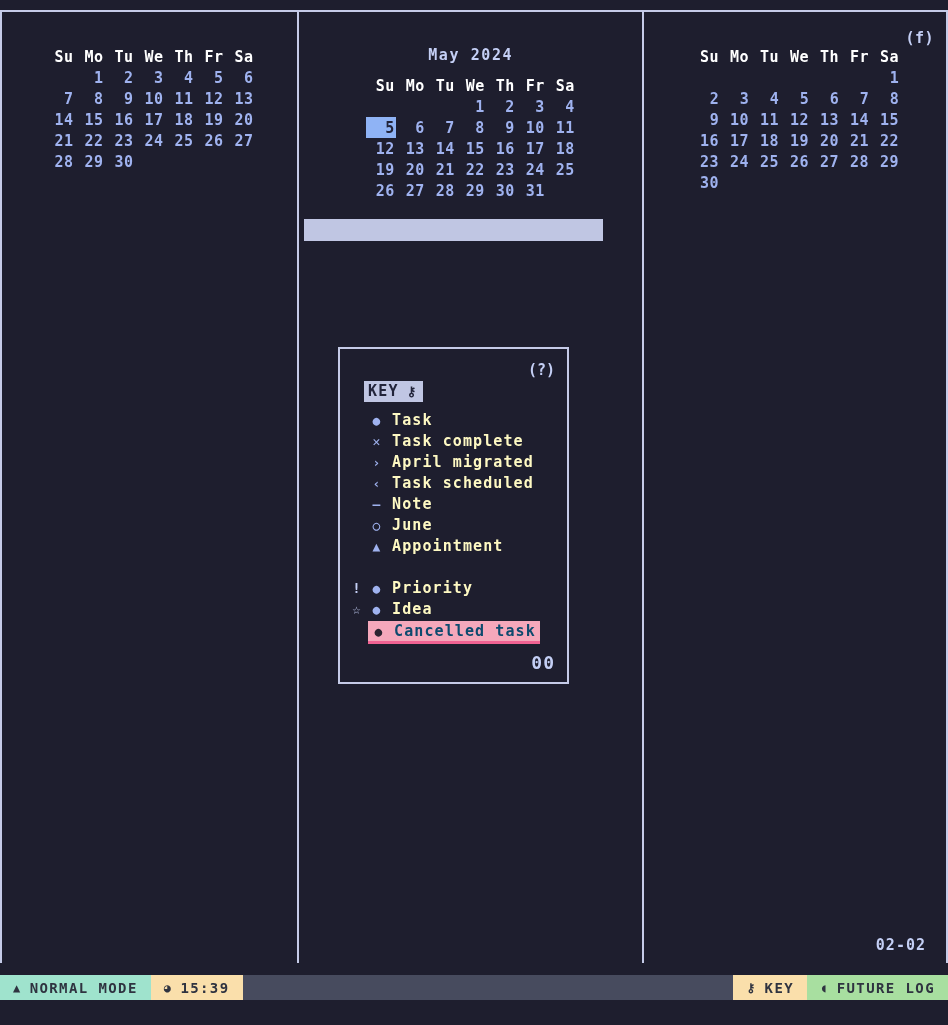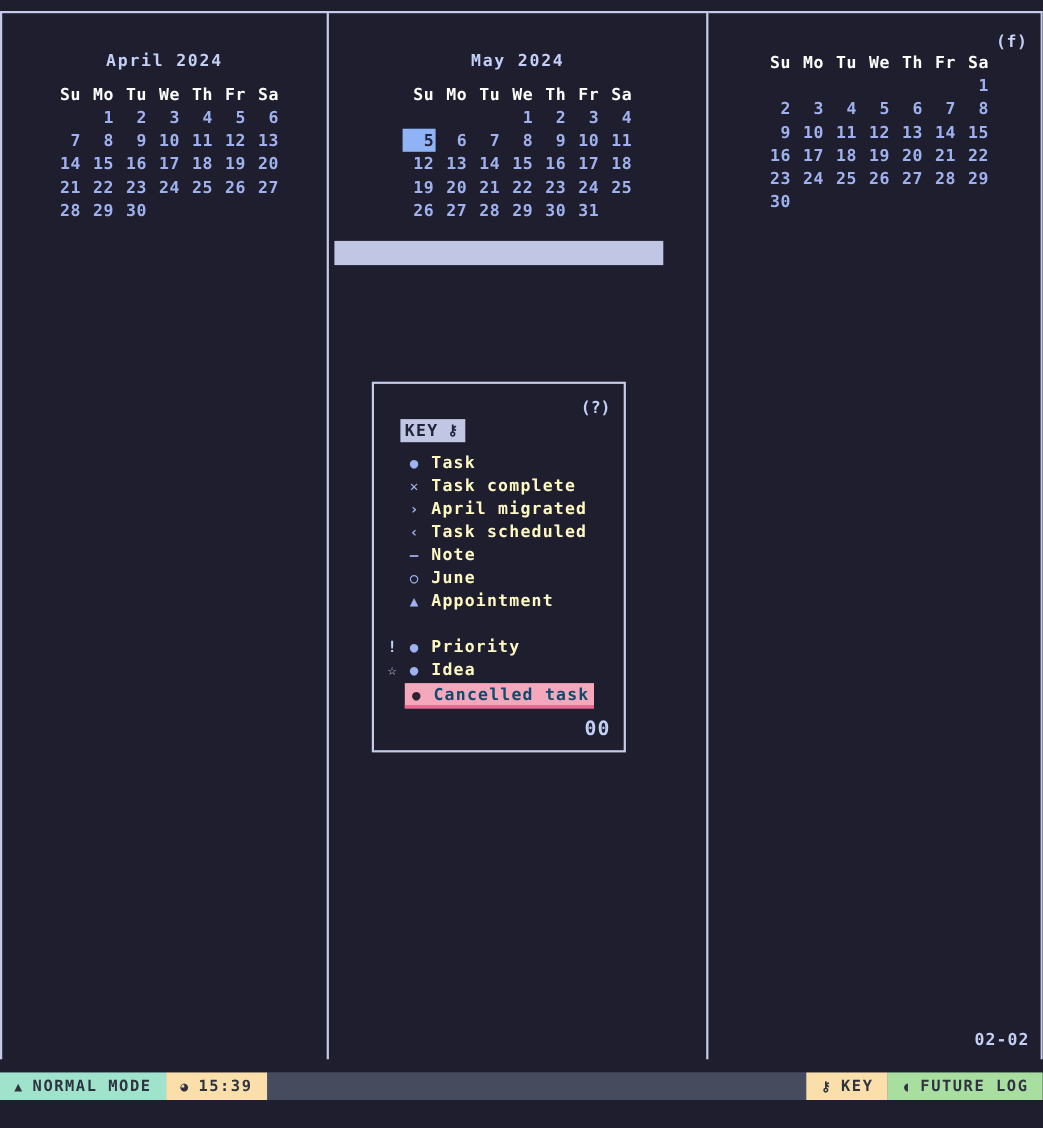--- a/index.html
+++ b/index.html
@@ -179,21 +179,21 @@
     bottom: 9px;
     font-size: 18px;
     font-weight: bold;
     color: #c4cff5;
     letter-spacing: 1px;
   }
 
   
   .corner-date {
     position: absolute;
-    right: 10px;
+    right: 20px;
     bottom: 9px;
     font-size: 15px;
     font-weight: bold;
     color: #c4cff5;
     letter-spacing: 1px;
     margin-top: 25px;
   }
 
   
   .statusbar {
@@ -225,21 +225,20 @@
   .sb-spacer { flex: 1 1 auto; background: #474b5e; }
 </style>
 </head>
 <body>
 
 <div class="columns">
 
   <div class="col first">
     <div class="corner-tag"></div>
     <div class="month">
-      <div class="month-title">April 2024</div>
       <table class="cal">
         <thead>
           <tr>
             <th>Su</th>
             <th>Mo</th>
             <th>Tu</th>
             <th>We</th>
             <th>Th</th>
             <th>Fr</th>
             <th>Sa</th>

